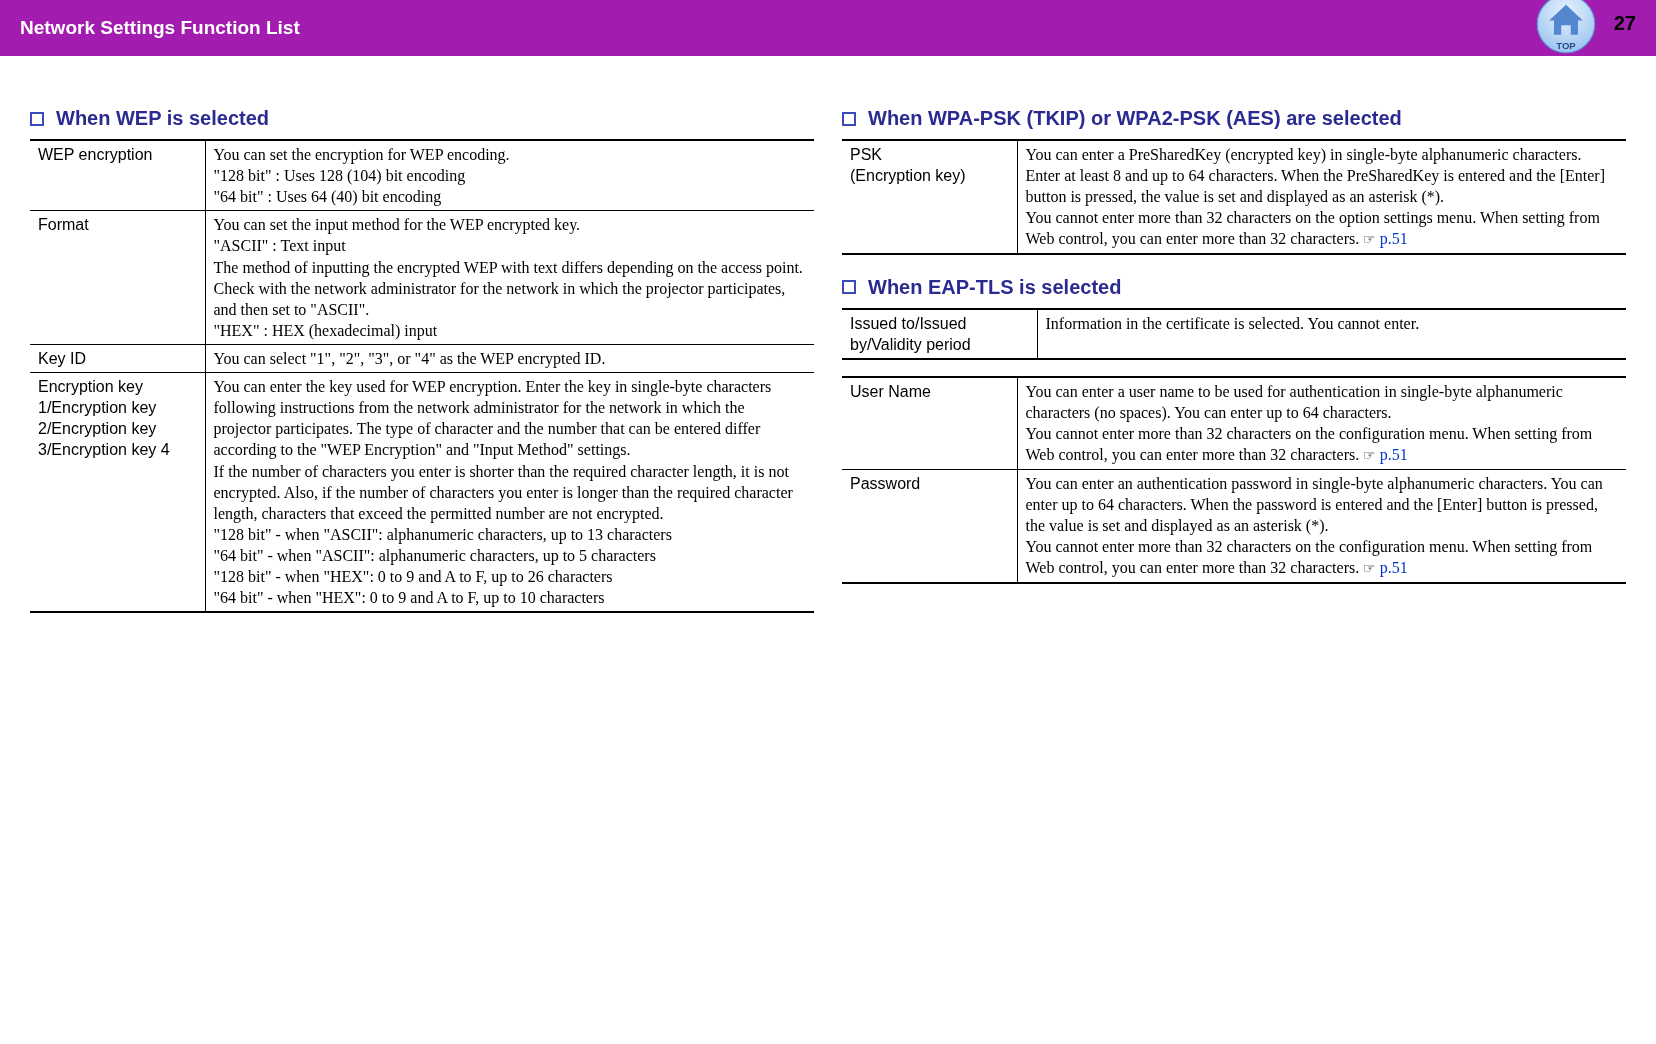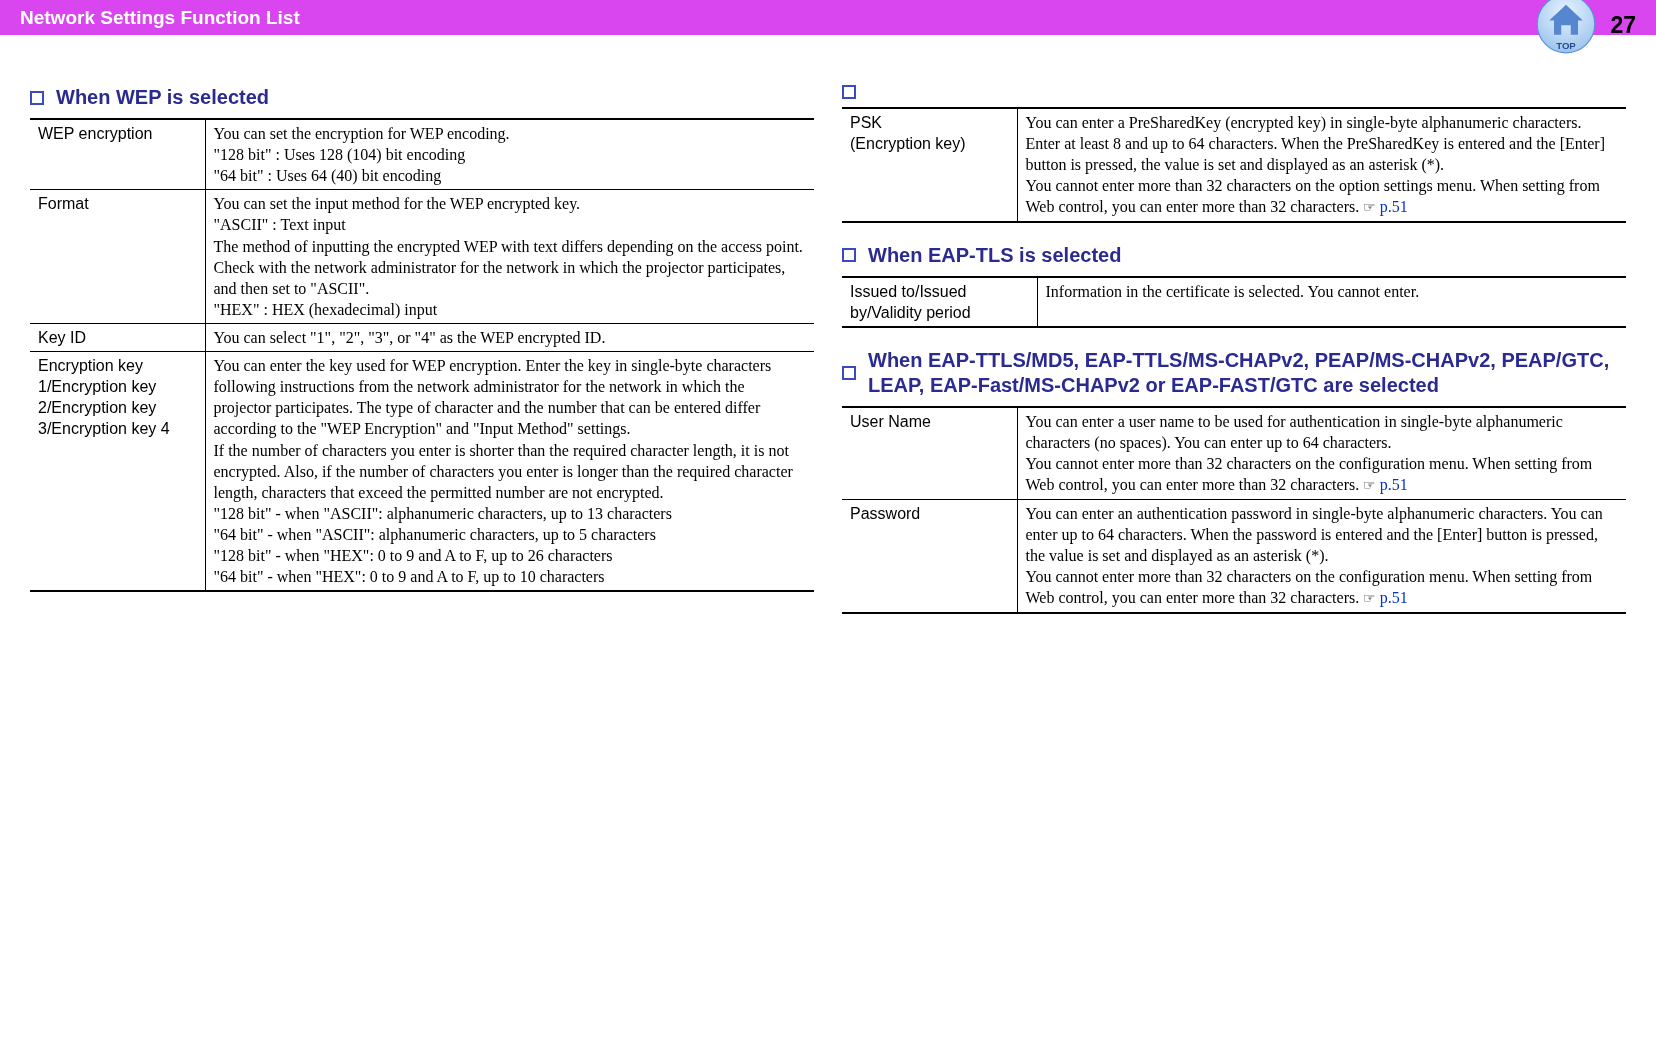--- a/index.html
+++ b/index.html
@@ -4,38 +4,38 @@
 <style>
   * { margin: 0; padding: 0; box-sizing: border-box; }
   body {
     font-family: "Times New Roman", Times, serif;
     font-size: 16px;
     color: #000;
     background: #fff;
     width: 1656px;
   }
   .header-bar {
-    background: #d946ef;
+    background: #a21caf;
     color: #fff;
-    height: 35px;
+    height: 56px;
     display: flex;
     align-items: center;
     padding-left: 20px;
     font-family: Arial, Helvetica, sans-serif;
     font-weight: bold;
     font-size: 19px;
     position: relative;
   }
   .page-num {
     position: absolute;
     right: 20px;
     top: 12px;
     color: #000;
     font-weight: bold;
-    font-size: 23px;
+    font-size: 20px;
     z-index: 3;
   }
   .top-icon {
     position: absolute;
     right: 60px;
     top: -6px;
     width: 60px;
     height: 60px;
     z-index: 2;
   }
@@ -159,20 +159,21 @@
       </tr>
     </tbody>
       </table>
 
   </div>
 
   <div class="col">
 
     <div class="section-head">
       <span class="sq"></span>
+      <h2>When WPA-PSK (TKIP) or WPA2-PSK (AES) are selected</h2>
     </div>
     <table class="settings">
       <tbody>
           <tr>
         <td class="label" style="white-space:pre-line">PSK
 (Encryption key)</td>
         <td style="white-space:pre-line"><span>You can enter a PreSharedKey (encrypted key) in single-byte alphanumeric characters. Enter at least 8 and up to 64 characters. When the PreSharedKey is entered and the [Enter] button is pressed, the value is set and displayed as an asterisk (*).
 You cannot enter more than 32 characters on the option settings menu. When setting from Web control, you can enter more than 32 characters. </span><span class="hand">☜</span> <a href="#" class="plink">p.51</a></td>
       </tr>
     </tbody>
@@ -184,24 +185,20 @@
     </div>
     <table class="settings">
       <tbody>
           <tr>
         <td class="label" style="width:195px">Issued to/Issued by/Validity period</td>
         <td>Information in the certificate is selected. You cannot enter.</td>
       </tr>
     </tbody>
       </table>
 
-    <div class="section-head">
-      <span class="sq"></span>
-      <h2>When EAP-TTLS/MD5, EAP-TTLS/MS-CHAPv2, PEAP/MS-CHAPv2, PEAP/GTC, LEAP, EAP-Fast/MS-CHAPv2 or EAP-FAST/GTC are selected</h2>
-    </div>
     <table class="settings">
       <tbody>
           <tr>
         <td class="label">User Name</td>
         <td style="white-space:pre-line"><span>You can enter a user name to be used for authentication in single-byte alphanumeric characters (no spaces). You can enter up to 64 characters.
 You cannot enter more than 32 characters on the configuration menu. When setting from Web control, you can enter more than 32 characters. </span><span class="hand">☜</span> <a href="#" class="plink">p.51</a></td>
       </tr>
       <tr>
         <td class="label">Password</td>
         <td style="white-space:pre-line"><span>You can enter an authentication password in single-byte alphanumeric characters. You can enter up to 64 characters. When the password is entered and the [Enter] button is pressed, the value is set and displayed as an asterisk (*).

